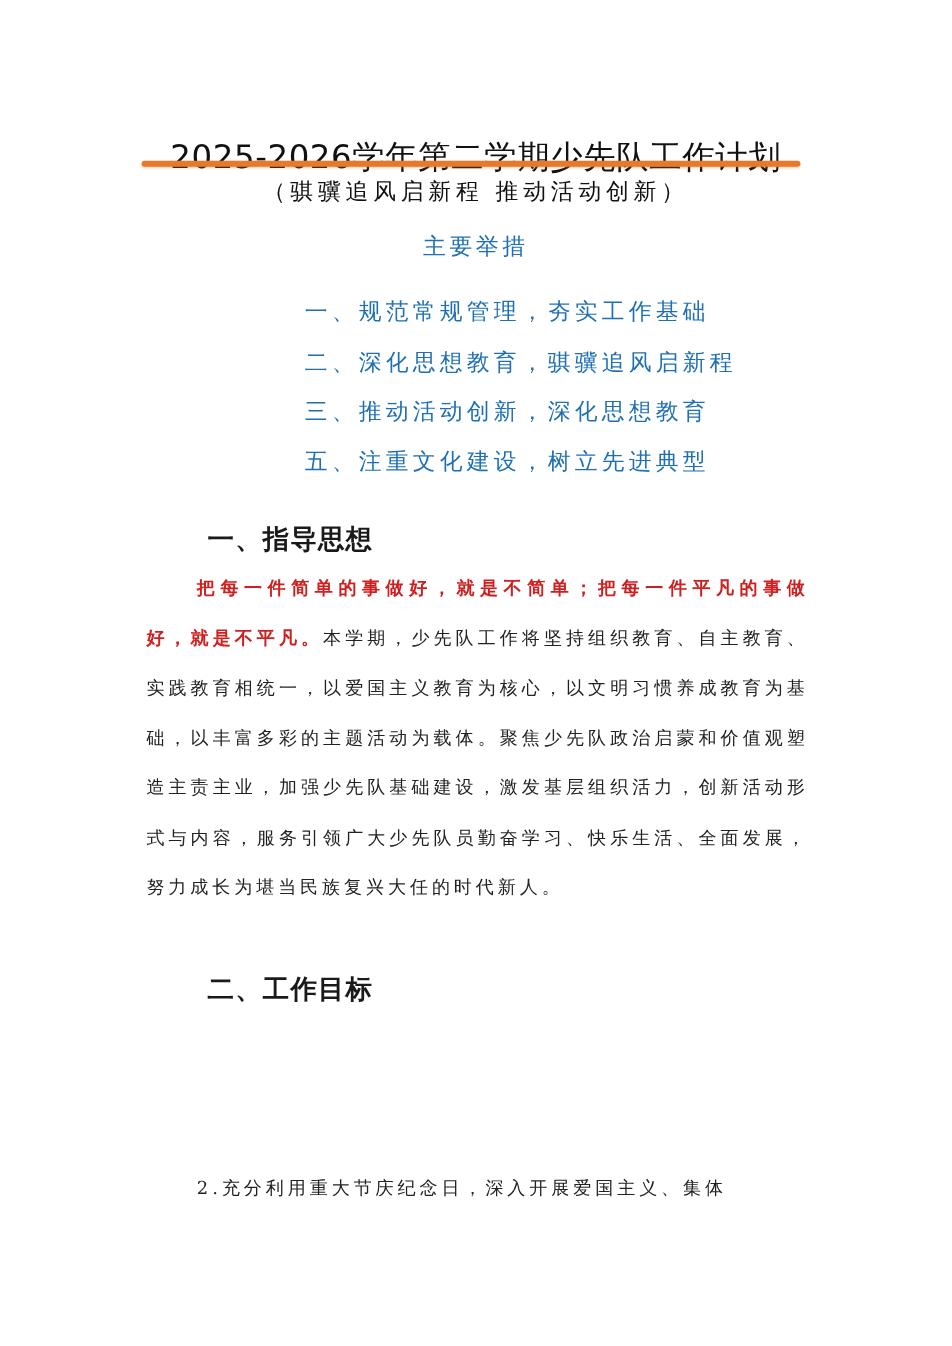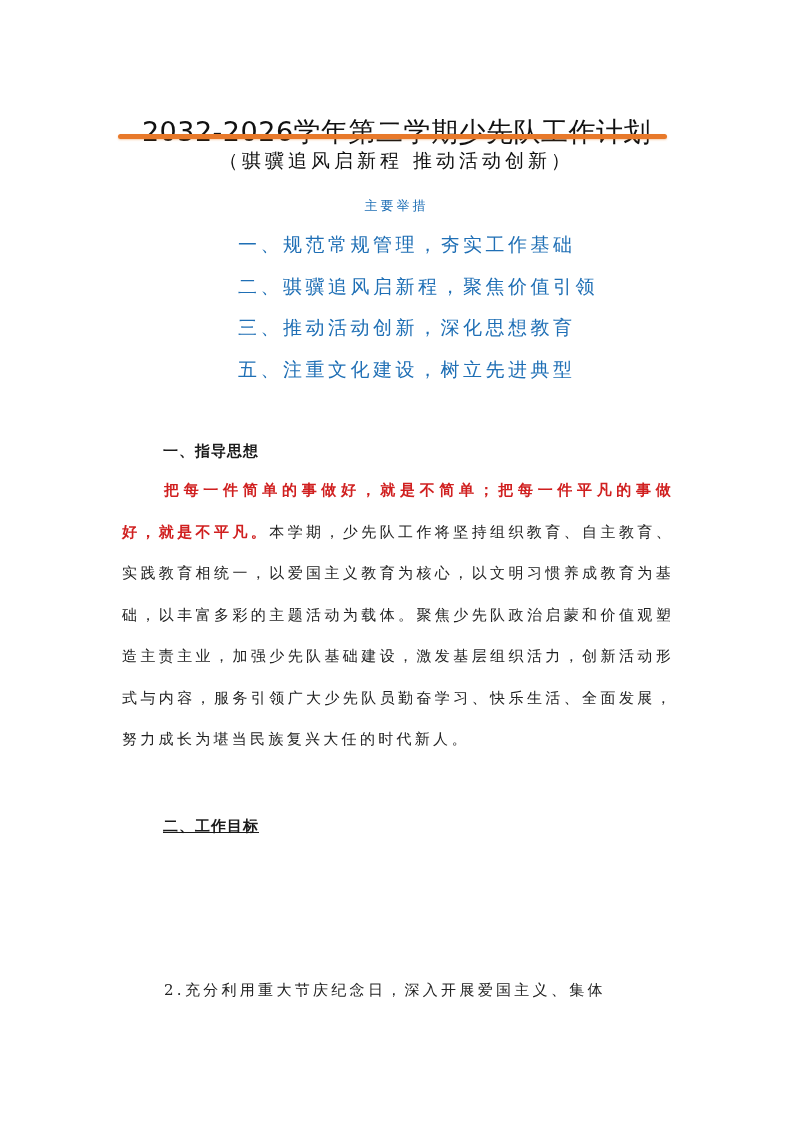--- a/index.html
+++ b/index.html
@@ -9,49 +9,49 @@
 
   .title { position: absolute; left: 0; width: 793px; top: 96px; text-align: center;
            font-size: 27px; line-height: 36px; color: #111; letter-spacing: 0.5px;
            font-family: "DejaVu Sans", "Liberation Sans", sans-serif; font-weight: normal; }
   .rule { position: absolute; left: 118px; width: 549px; top: 134px; height: 5px;
           border-radius: 3px; box-shadow: 0 1px 2px rgba(230,120,30,0.35); }
   .subtitle { position: absolute; left: 0; width: 793px; top: 146px; text-align: center;
               font-size: 19px; line-height: 28px; letter-spacing: 4px; color: #111; }
 
   .toc-heading { position: absolute; left: 0; width: 793px; top: 192px; text-align: center;
-                 font-size: 13px; line-height: 28px; letter-spacing: 3px; }
-  .toc { position: absolute; left: 238px; top: 230px; margin: 0; padding: 0; list-style: none; }
+                 font-size: 19px; line-height: 28px; letter-spacing: 3px; }
+  .toc { position: absolute; left: 238px; top: 230px; margin: 16px; padding: 0; list-style: none; }
   .toc li { font-size: 19px; height: 41.5px; line-height: 28px; letter-spacing: 3.5px; white-space: nowrap; }
 
-  .section-heading { position: absolute; left: 163px; font-size: 15px; font-weight: bold;
+  .section-heading { position: absolute; left: 173px; font-size: 22px; font-weight: bold;
                      line-height: 30px; letter-spacing: 1px;
                      font-family: "DejaVu Sans", "Liberation Sans", sans-serif; }
 
   .para { position: absolute; left: 122px; width: 552px; font-size: 15px; line-height: 41.5px;
           letter-spacing: 3.3px; text-align: justify; text-indent: 42px; margin: 0;
           color: #222; }
   .red { color: #d01f1f; font-weight: bold; }
 </style>
 </head>
 <body>
 
 <div class="page">
 
-  <h1 class="title">2032-2026学年第二学期少先队工作计划</h1>
+  <h1 class="title">2025-2026学年第二学期少先队工作计划</h1>
   <div class="rule" style="background: rgb(232, 121, 42);"></div>
   <div class="subtitle">（骐骥追风启新程 推动活动创新）</div>
 
   <div class="toc-heading toc-color" style="color: rgb(31, 111, 181);">主要举措</div>
   <ul class="toc toc-color" style="color: rgb(31, 111, 181);">
     <li>一、规范常规管理，夯实工作基础</li>
-    <li>二、骐骥追风启新程，聚焦价值引领</li>
+    <li>二、深化思想教育，骐骥追风启新程</li>
     <li>三、推动活动创新，深化思想教育</li>
     <li>五、注重文化建设，树立先进典型</li>
   </ul>
 
   <h2 class="section-heading" style="top:436px; margin:0;">一、指导思想</h2>
   <p class="para" style="top:470px;"><span class="red" style="color: rgb(208, 31, 31);">把每一件简单的事做好，就是不简单；把每一件平凡的事做好，就是不平凡。</span><span>本学期，少先队工作将坚持组织教育、自主教育、实践教育相统一，以爱国主义教育为核心，以文明习惯养成教育为基础，以丰富多彩的主题活动为载体。聚焦少先队政治启蒙和价值观塑造主责主业，加强少先队基础建设，激发基层组织活力，创新活动形式与内容，服务引领广大少先队员勤奋学习、快乐生活、全面发展，努力成长为堪当民族复兴大任的时代新人。</span></p>
 
-  <h2 class="section-heading" style="top:811px; margin:0;text-decoration:underline;">二、工作目标</h2>
+  <h2 class="section-heading" style="top:811px; margin:0;">二、工作目标</h2>
   <p class="para" style="top:970px;">2.充分利用重大节庆纪念日，深入开展爱国主义、集体</p>
 
 </div>
 
 </body></html>

